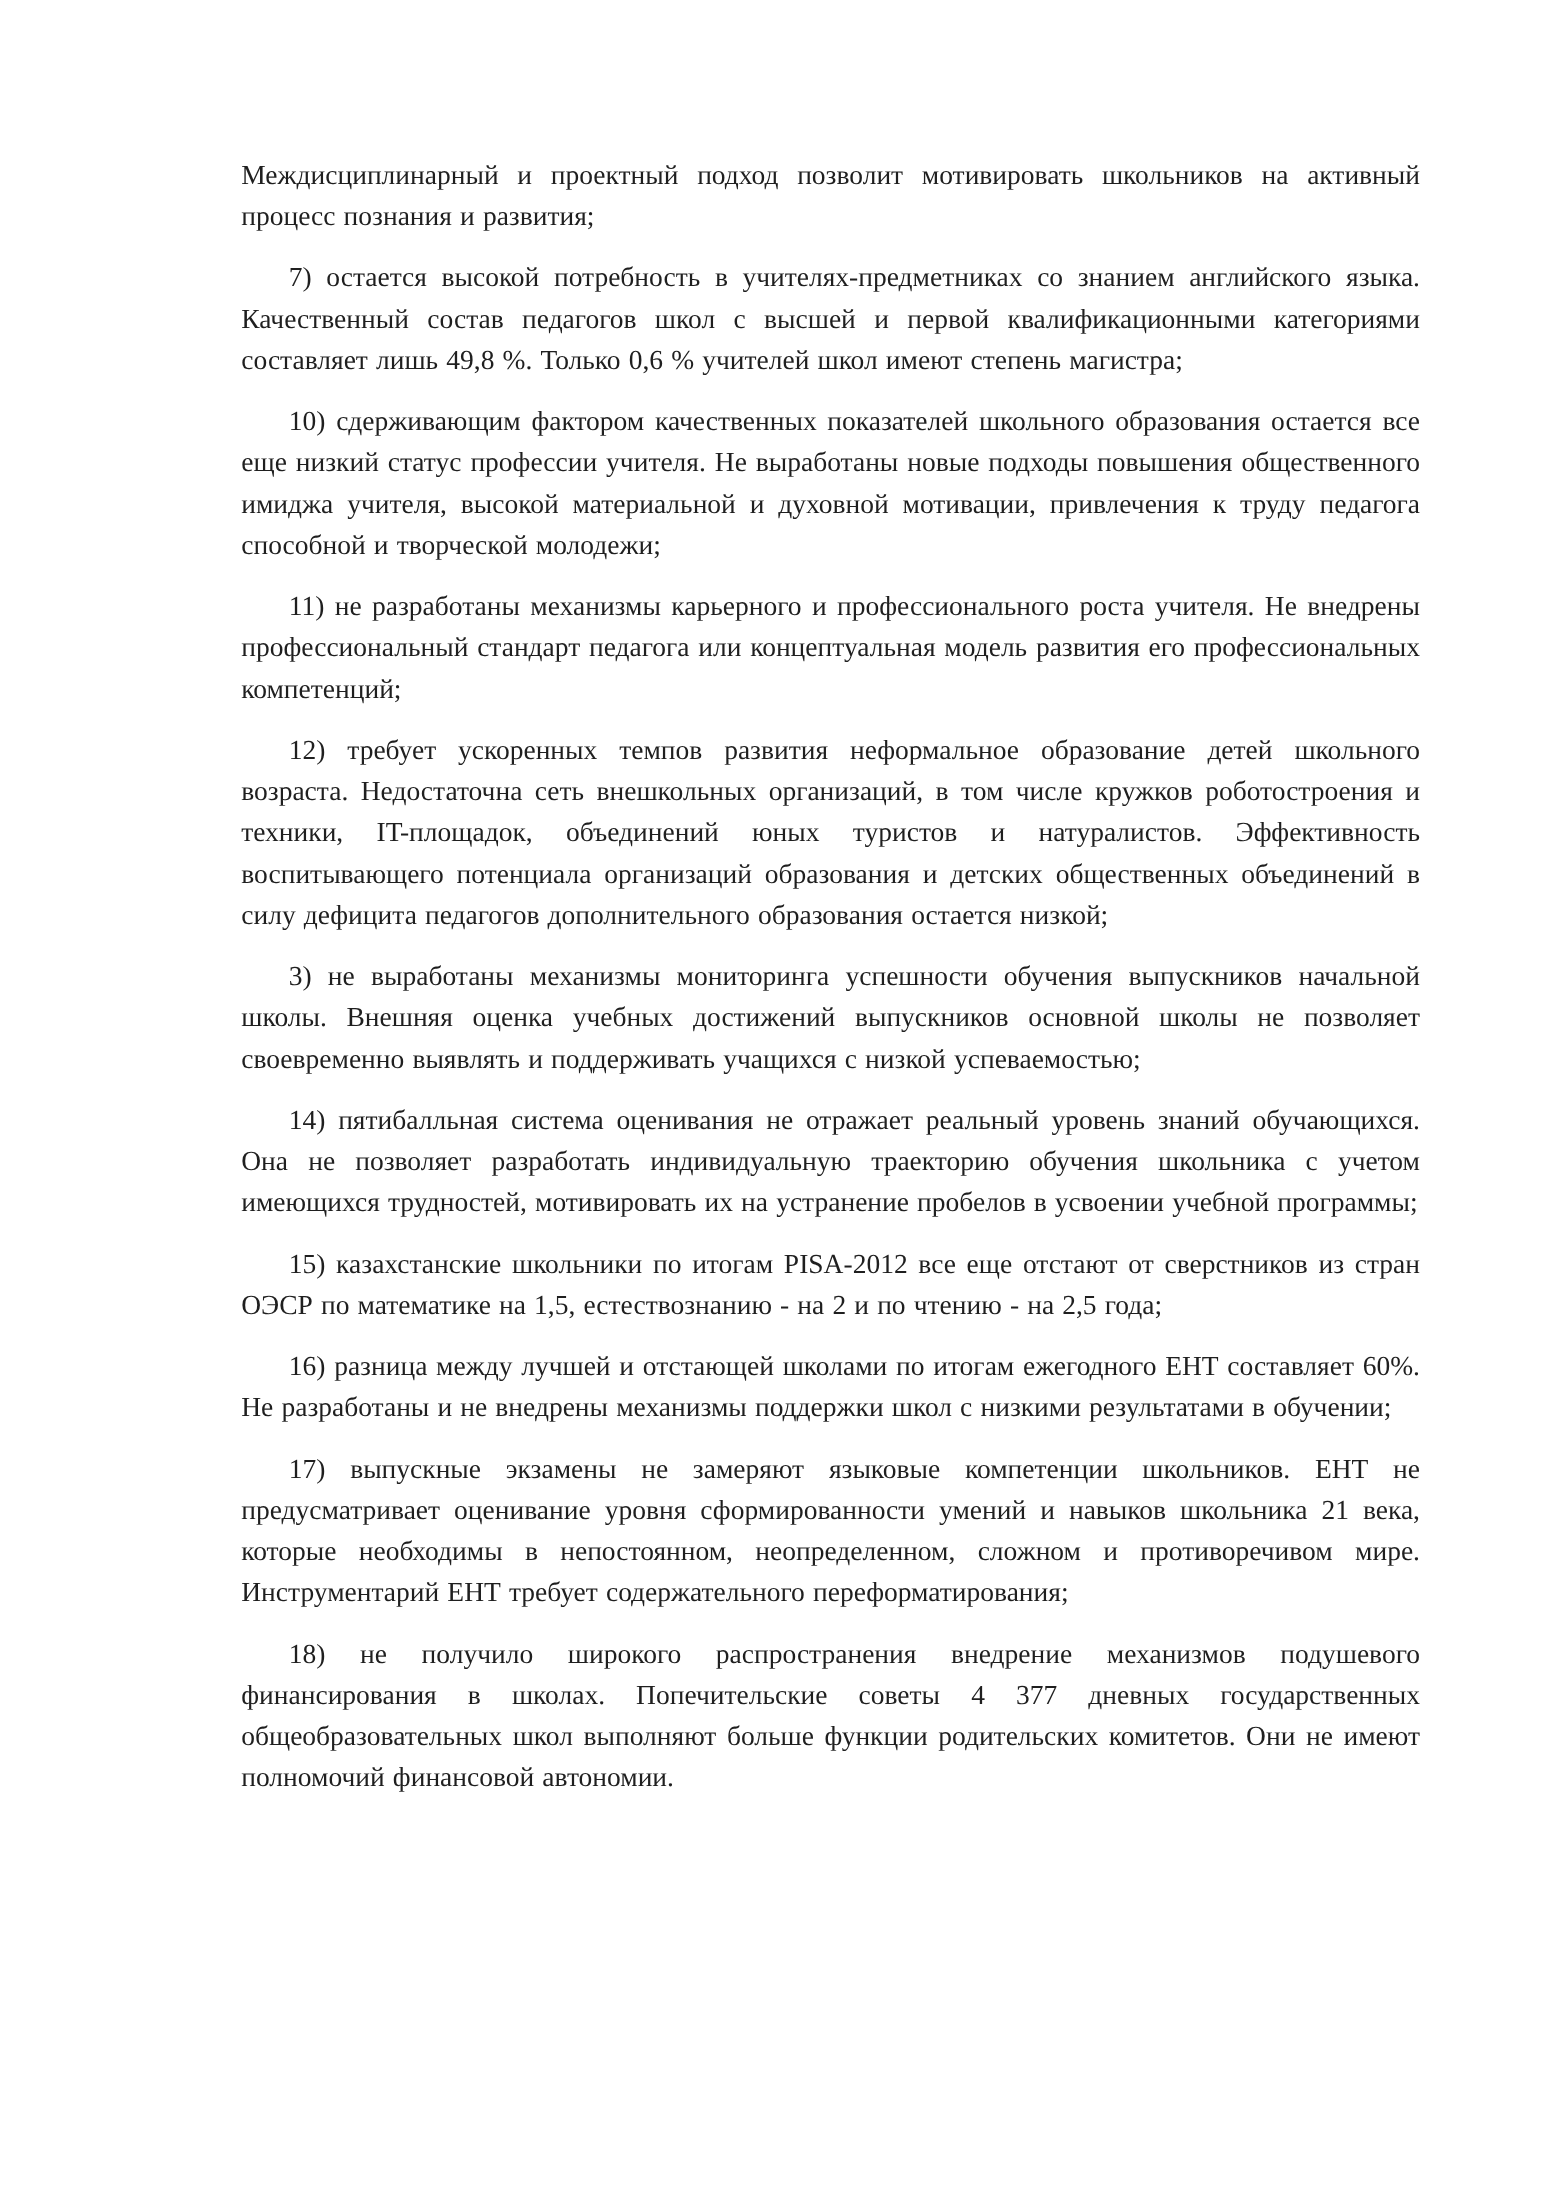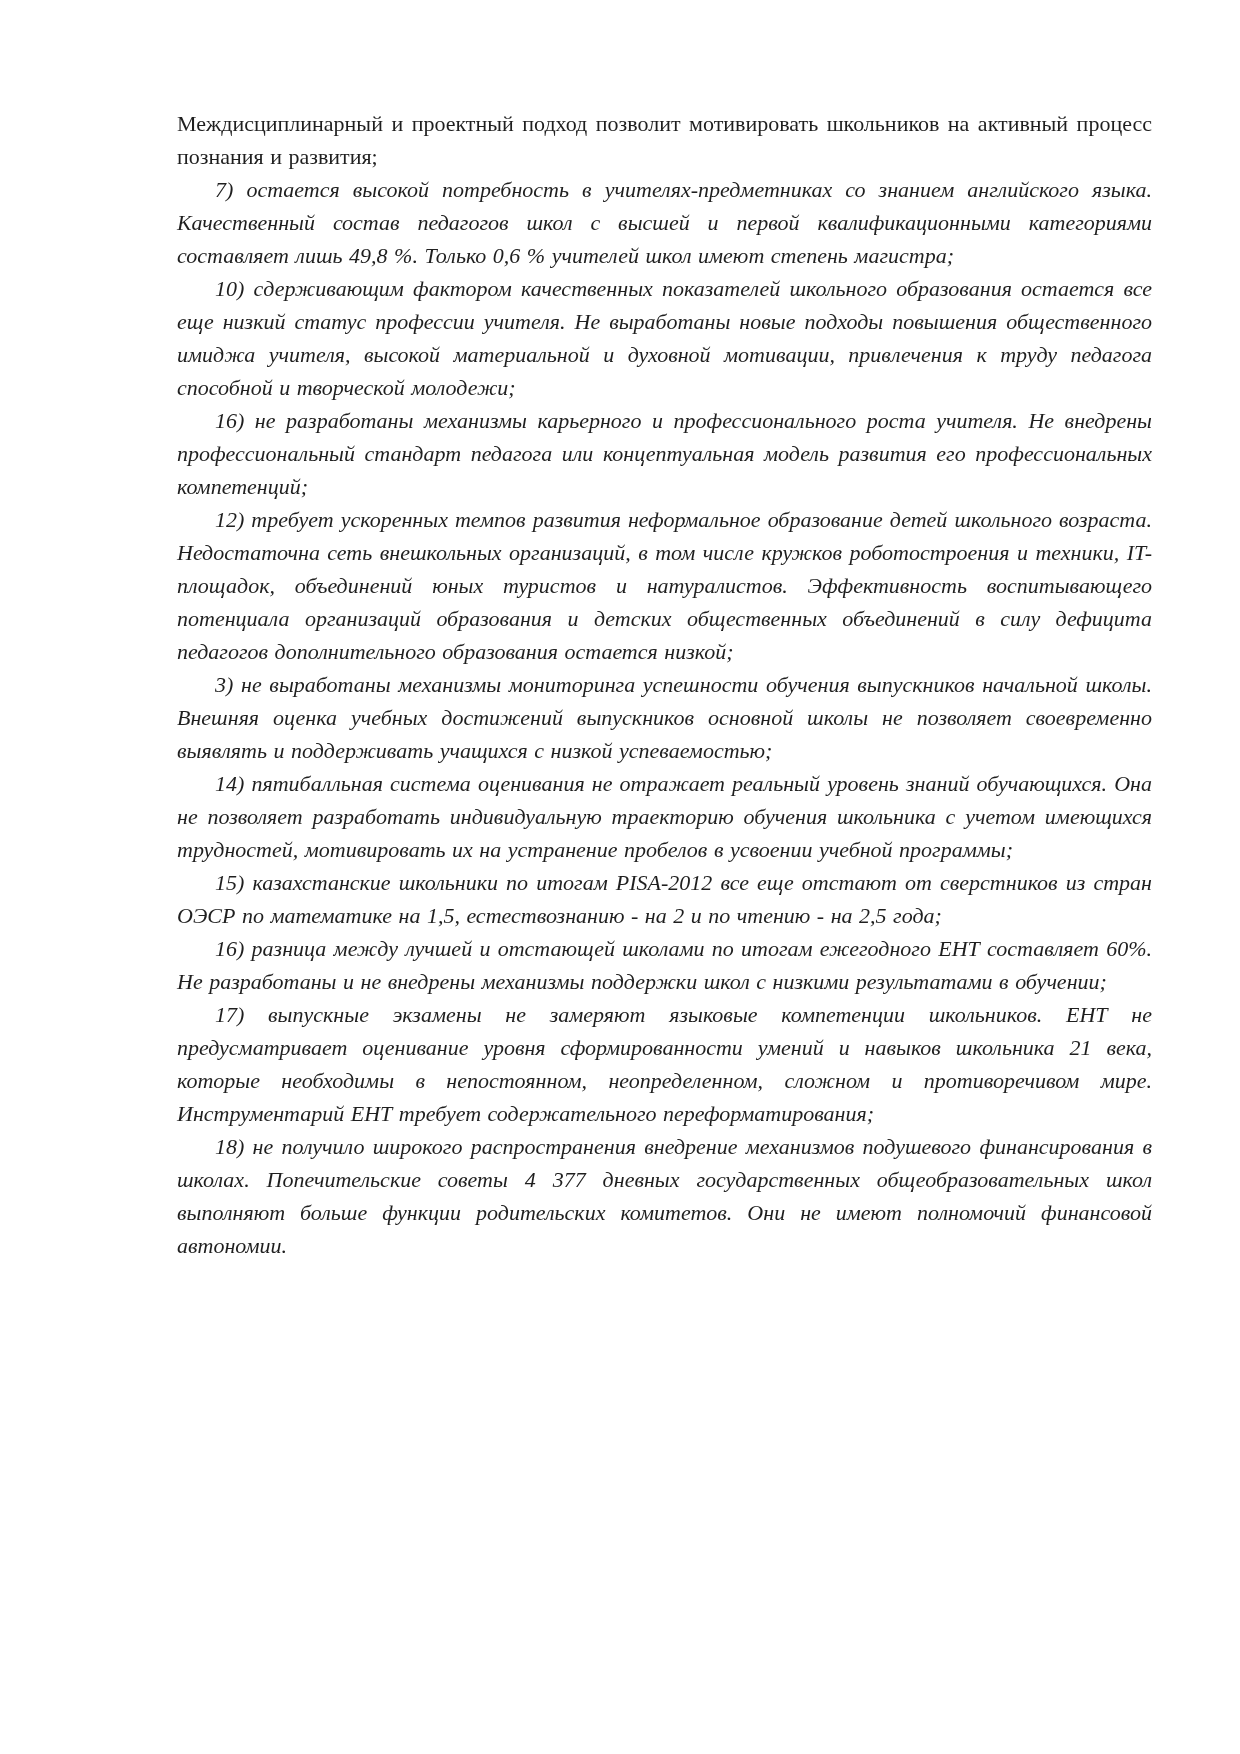--- a/index.html
+++ b/index.html
@@ -16,41 +16,40 @@
     font-family: "Liberation Serif", "DejaVu Serif", serif;
   }
   .content {
     position: absolute;
     left: 177px;
     top: 107px;
     width: 975px;
     color: #1f1f1f;
   }
   .para {
-    margin: 0;
+    margin: 16px;
     font-size: 22px;
     line-height: 33px;
     text-align: justify;
     text-indent: 0;
     word-spacing: 1px;
   }
   .para.indent {
     text-indent: 38px;
-    font-style: italic;
   }
 </style>
 </head>
 <body>
 
 <div class="page">
   <div class="content">
     <p class="para">Междисциплинарный и проектный подход позволит мотивировать школьников на активный процесс познания и развития;</p>
     <p class="para indent">7) остается высокой потребность в учителях-предметниках со знанием английского языка. Качественный состав педагогов школ с высшей и первой квалификационными категориями составляет лишь 49,8 %. Только 0,6 % учителей школ имеют степень магистра;</p>
     <p class="para indent">10) сдерживающим фактором качественных показателей школьного образования остается все еще низкий статус профессии учителя. Не выработаны новые подходы повышения общественного имиджа учителя, высокой материальной и духовной мотивации, привлечения к труду педагога способной и творческой молодежи;</p>
-    <p class="para indent">16) не разработаны механизмы карьерного и профессионального роста учителя. Не внедрены профессиональный стандарт педагога или концептуальная модель развития его профессиональных компетенций;</p>
+    <p class="para indent">11) не разработаны механизмы карьерного и профессионального роста учителя. Не внедрены профессиональный стандарт педагога или концептуальная модель развития его профессиональных компетенций;</p>
     <p class="para indent">12) требует ускоренных темпов развития неформальное образование детей школьного возраста. Недостаточна сеть внешкольных организаций, в том числе кружков роботостроения и техники, IT-площадок, объединений юных туристов и натуралистов. Эффективность воспитывающего потенциала организаций образования и детских общественных объединений в силу дефицита педагогов дополнительного образования остается низкой;</p>
     <p class="para indent">3) не выработаны механизмы мониторинга успешности обучения выпускников начальной школы. Внешняя оценка учебных достижений выпускников основной школы не позволяет своевременно выявлять и поддерживать учащихся с низкой успеваемостью;</p>
     <p class="para indent">14) пятибалльная система оценивания не отражает реальный уровень знаний обучающихся. Она не позволяет разработать индивидуальную траекторию обучения школьника с учетом имеющихся трудностей, мотивировать их на устранение пробелов в усвоении учебной программы;</p>
     <p class="para indent">15) казахстанские школьники по итогам PISA-2012 все еще отстают от сверстников из стран ОЭСР по математике на 1,5, естествознанию - на 2 и по чтению - на 2,5 года;</p>
     <p class="para indent">16) разница между лучшей и отстающей школами по итогам ежегодного ЕНТ составляет 60%. Не разработаны и не внедрены механизмы поддержки школ с низкими результатами в обучении;</p>
     <p class="para indent">17) выпускные экзамены не замеряют языковые компетенции школьников. ЕНТ не предусматривает оценивание уровня сформированности умений и навыков школьника 21 века, которые необходимы в непостоянном, неопределенном, сложном и противоречивом мире. Инструментарий ЕНТ требует содержательного переформатирования;</p>
     <p class="para indent">18) не получило широкого распространения внедрение механизмов подушевого финансирования в школах. Попечительские советы 4 377 дневных государственных общеобразовательных школ выполняют больше функции родительских комитетов. Они не имеют полномочий финансовой автономии.</p>
   </div>
 </div>
 

